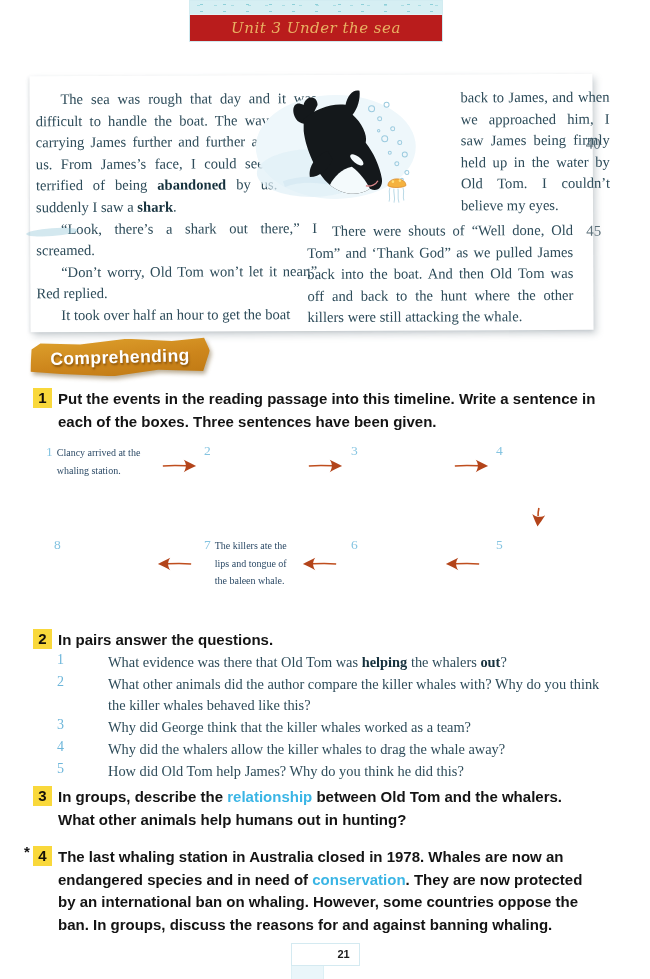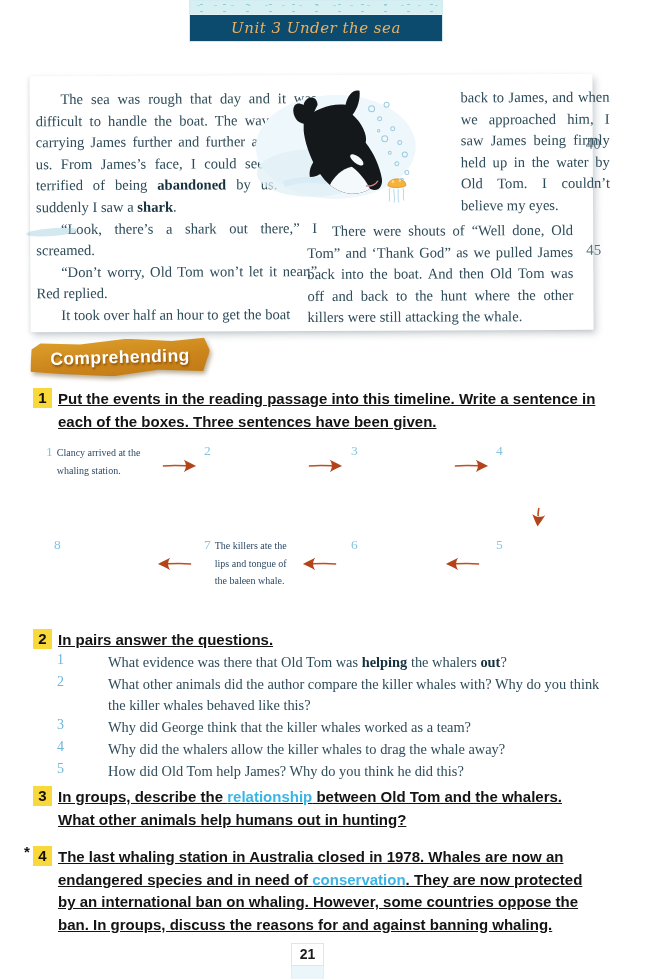--- a/index.html
+++ b/index.html
@@ -6,21 +6,21 @@
   .page{position:relative;width:650px;height:979px;background:#ffffff;overflow:hidden;
         font-family:"Liberation Serif",serif;}
   .sans{font-family:"Liberation Sans",sans-serif;}
 
   
   .unit-header{position:absolute;left:189px;top:0;width:254px;}
   .unit-strip{height:13px;background:#d6eff3;
     background-image:radial-gradient(#8fd0d8 1px,transparent 1.4px),
                      radial-gradient(#aadde3 1px,transparent 1.2px);
     background-size:23px 7px,17px 9px;border:1px solid #d2ecf1;border-bottom:none;}
-  .unit-title{height:26px;line-height:26px;text-align:center;background:#0c4a6e;
+  .unit-title{height:26px;line-height:26px;text-align:center;background:#b91c1c;
     border:1px solid #cfe9ef;border-top:1px solid #e2f3f6;
     font-family:"DejaVu Serif",serif;font-style:italic;font-size:15px;
     color:#e9b163;letter-spacing:.5px;}
 
   
   .passage-card{position:absolute;left:30px;top:75px;width:563px;height:256px;background:#fff;
     box-shadow:3px 4px 7px rgba(110,125,135,.33), -1px 1px 3px rgba(120,135,145,.18);
     transform:rotate(-.25deg);}
   .passage-card p{margin:0;}
   .ptext{font-size:14.6px;line-height:21.6px;color:#2e4c5a;text-align:justify;}
@@ -39,21 +39,21 @@
   .banner{width:180px;height:37px;line-height:37px;text-align:center;
     background:linear-gradient(175deg,#dda02c 0%,#cd861c 55%,#c07a14 100%);
     color:#fff;font-weight:bold;font-size:17.5px;letter-spacing:.4px;
     text-shadow:1px 2px 2px rgba(90,50,0,.55);transform:rotate(-1.6deg);
     clip-path:polygon(1% 22%,6% 6%,28% 12%,54% 0%,79% 9%,97% 3%,100% 38%,96% 93%,71% 86%,46% 100%,17% 90%,0 82%);}
 
   
   .badge{display:inline-block;min-width:11px;padding:1px 4px 2px 4px;background:#f9d83b;
     color:#14100a;font-weight:bold;font-size:15px;text-align:center;}
   .ex-row{position:absolute;left:33px;width:570px;display:flex;align-items:flex-start;gap:6px;}
-  .ex-text{font-weight:bold;font-size:15px;line-height:22.5px;color:#141414;width:542px;text-decoration:underline;}
+  .ex-text{font-weight:bold;font-size:15px;line-height:22.5px;color:#141414;width:542px;}
   .kw{color:#3ab5e5;}
   .star{position:absolute;left:24px;font-weight:bold;font-size:15px;color:#141414;}
 
   
   .tl-num{font-size:13.5px;color:#85c4e1;}
   .tl-item{position:absolute;display:flex;gap:4px;}
   .tl-text{font-size:10px;line-height:17.5px;color:#2c4a66;}
   .tl-lone{position:absolute;font-size:13.5px;color:#85c4e1;}
   .arrow{position:absolute;}
   .flip{transform:scaleX(-1);}
@@ -62,21 +62,21 @@
   
   .questions{position:absolute;left:57px;top:652px;width:545px;}
   .q{display:flex;margin-bottom:1.5px;}
   .q-num{width:29px;flex:0 0 29px;font-size:14px;color:#6db6da;}
   .q-text{font-size:14.4px;line-height:20.5px;color:#2e4c5a;margin-left:22px;}
   .q-text b{color:#16313d;}
 
   
   .pageno-box{position:absolute;left:291px;top:943px;width:31px;height:21px;background:#fff;
     border:1px solid #d4eaf1;text-align:center;font-family:"Liberation Sans",sans-serif;
-    font-weight:bold;font-size:14px;line-height:21px;color:#1c1c1c;}
+    font-weight:bold;font-size:11px;line-height:21px;color:#1c1c1c;padding-left:36px;}
   .pageno-tail{position:absolute;left:291px;top:966px;width:31px;height:13px;
     background:#eaf6fa;border:1px solid #dcf0f5;border-top:none;}
 </style>
 </head>
 <body>
 
 <div class="page">
 
   <div class="unit-header">
     <div class="unit-strip"></div>
@@ -123,21 +123,21 @@
         <path d="M140,102 C139,107 142,111 140,116"></path>
         <path d="M144,102 C145,107 143,111 145,116"></path>
         <path d="M149,101 C151,106 148,110 150,114"></path>
       </g>
     </svg>
 
     <div class="col-rt ptext">back to James, and when we approached him, I saw James being firmly held up in the water by Old Tom. I couldn’t believe my eyes.</div>
     <p class="col-rb ptext indent">There were shouts of “Well done, Old Tom” and ‘Thank God” as we pulled James back into the boat. And then Old Tom was off and back to the hunt where the other killers were still attacking the whale.</p>
 
     <span class="lineno" style="top:62px">40</span>
-    <span class="lineno" style="top:168px">45</span>
+    <span class="lineno" style="top:149px">45</span>
     <div class="smudge"></div>
   </div>
 
   <div class="banner-wrap">
     <div class="banner sans">Comprehending</div>
   </div>
 
   <div class="ex-row sans" style="top:388px">
     <span class="badge">1</span>
     <div class="ex-text">Put the events in the reading passage into this timeline. Write a sentence in each of the boxes. Three sentences have been given.</div>

